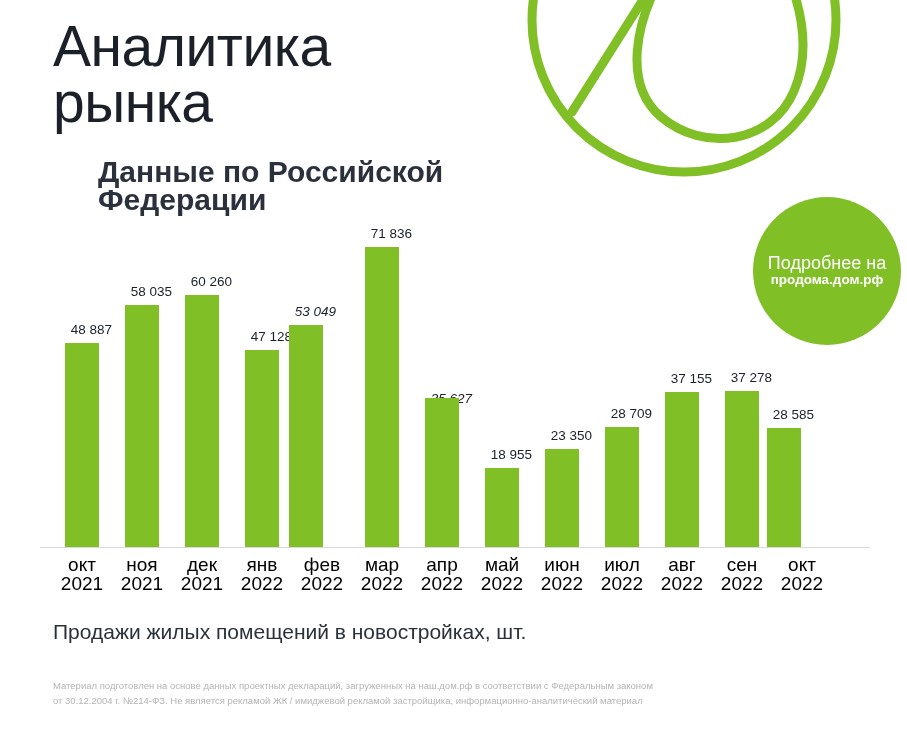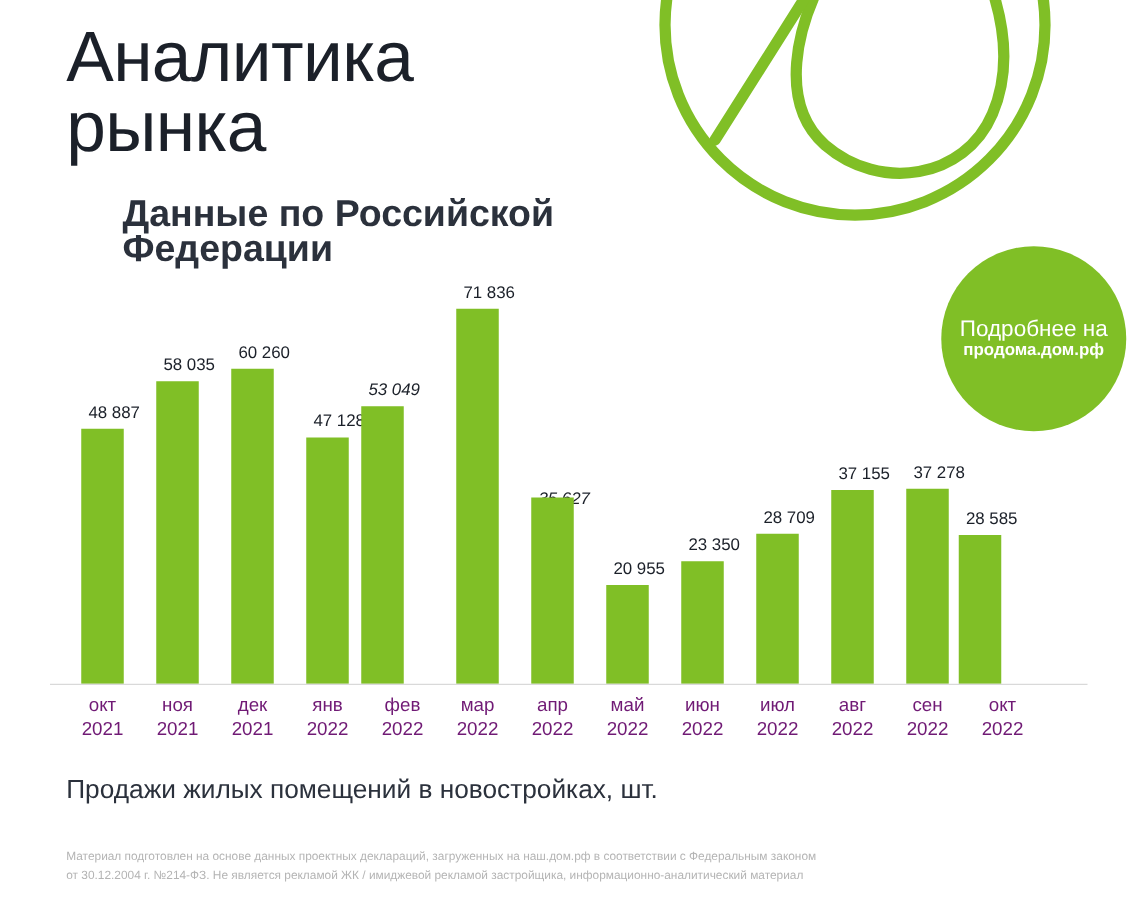--- a/index.html
+++ b/index.html
@@ -134,23 +134,23 @@
     left: 40px;
     top: 555px;
     width: 830px;
     height: 46px;
   }
   .xlabel {
     position: absolute;
     top: 0;
     width: 60px;
     text-align: center;
-    font-size: 15px;
+    font-size: 19px;
     line-height: 19px;
-    color: #701a75;
+    color: #000000;
   }
   .xlabel .yr { display: block; }
 
   
   #caption {
     position: absolute;
     left: 53px;
     top: 619px;
     font-size: 21px;
     line-height: 26px;
@@ -220,21 +220,21 @@
         </div>
         <div class="bar-slot" style="left: 312px;">
           <div class="bar-label" style="top: -4px;">71 836</div>
           <div class="bar" style="height: 300px; background: rgb(128, 191, 38);"></div>
         </div>
         <div class="bar-slot" style="left: 372px;">
           <div class="bar-label" style="top: 161px; font-style: italic;">35 627</div>
           <div class="bar" style="height: 149px; background: rgb(128, 191, 38);"></div>
         </div>
         <div class="bar-slot" style="left: 432px;">
-          <div class="bar-label" style="top: 217px;">20 955</div>
+          <div class="bar-label" style="top: 217px;">18 955</div>
           <div class="bar" style="height: 79px; background: rgb(128, 191, 38);"></div>
         </div>
         <div class="bar-slot" style="left: 492px;">
           <div class="bar-label" style="top: 198px;">23 350</div>
           <div class="bar" style="height: 98px; background: rgb(128, 191, 38);"></div>
         </div>
         <div class="bar-slot" style="left: 552px;">
           <div class="bar-label" style="top: 176px;">28 709</div>
           <div class="bar" style="height: 120px; background: rgb(128, 191, 38);"></div>
         </div>

